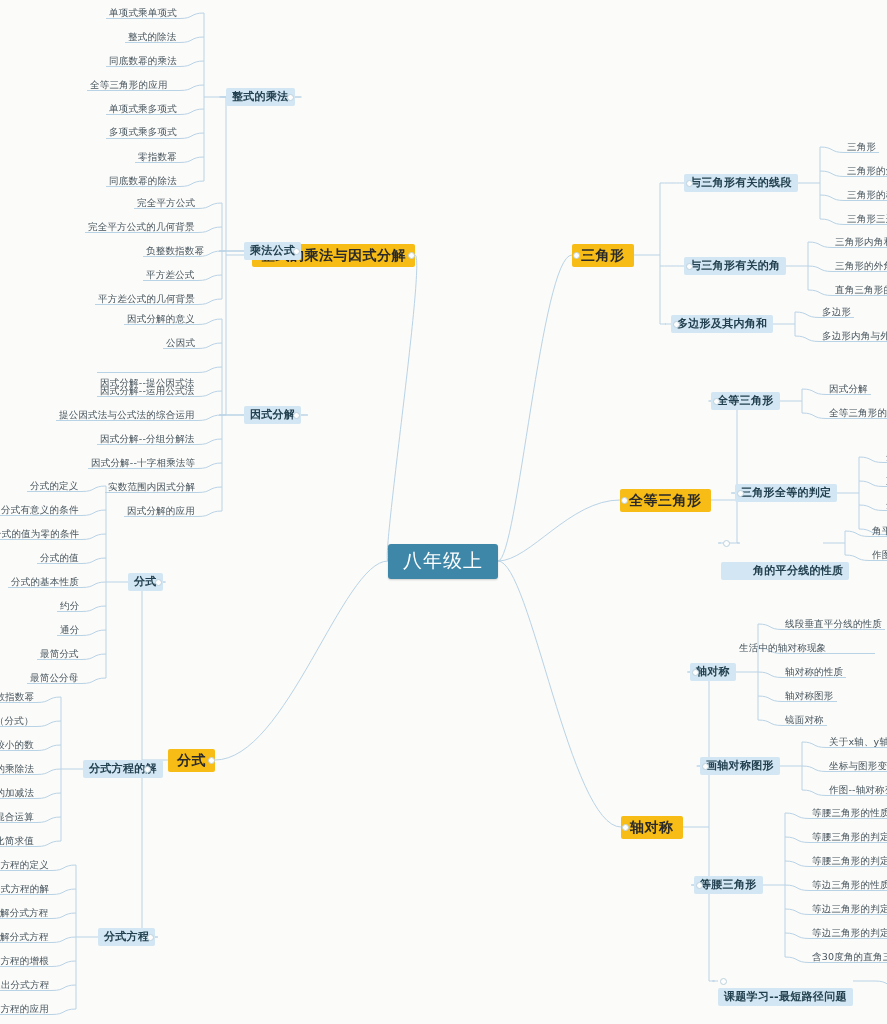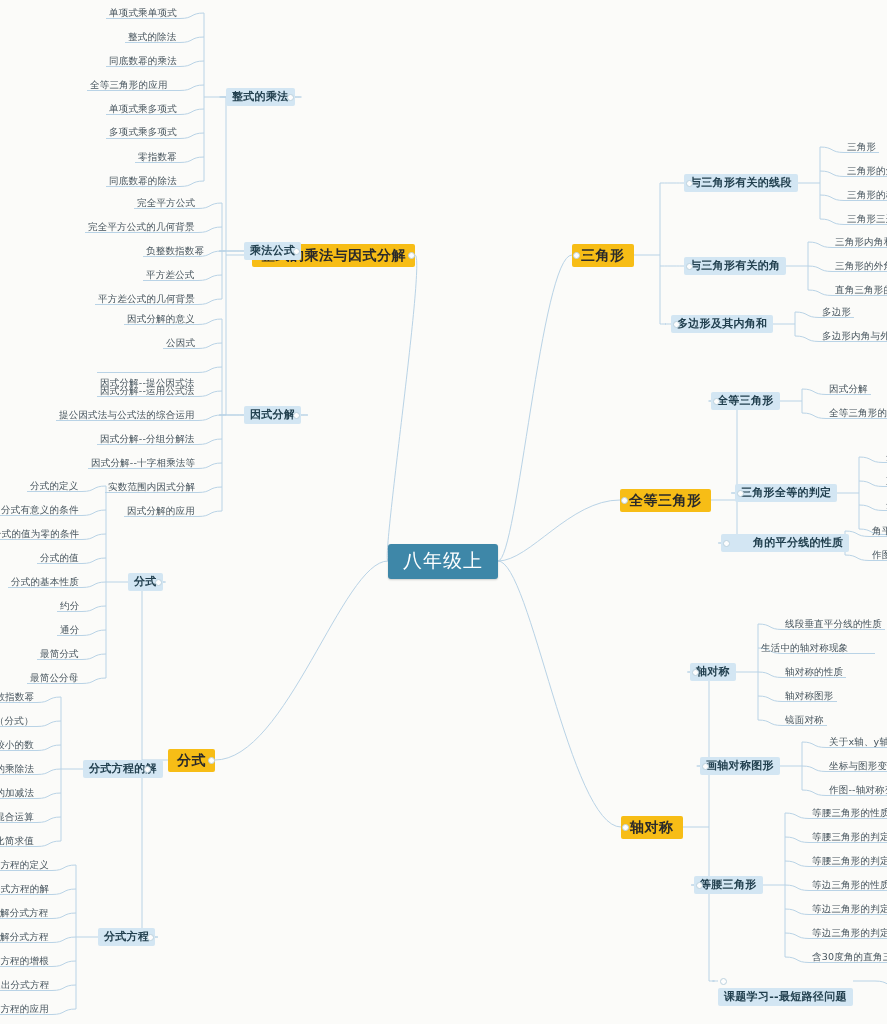--- a/index.html
+++ b/index.html
@@ -344,41 +344,41 @@
       <div class="node leaf" style="left: 832px; top: 236px; visibility: visible;">三角形内角和定理</div>
       <div class="node leaf" style="left: 832px; top: 260px; visibility: visible;">三角形的外角性质</div>
       <div class="node leaf" style="left: 832px; top: 284px; visibility: visible;">直角三角形的性质</div>
       <span class="dot" style="left: 673px; top: 321px;"></span>
       <div class="node leaf" style="left: 819px; top: 306px; visibility: visible;">多边形</div>
       <div class="node leaf" style="left: 819px; top: 330px; visibility: visible;">多边形内角与外角</div>
       <div class="node lvl1" style="left: 620px; top: 489px; visibility: visible;">全等三角形</div>
       <span class="dot" style="left: 621px; top: 497px;"></span>
       <div class="node lvl2" style="left: 711px; top: 392px; visibility: visible;">全等三角形</div>
       <div class="node lvl2" style="left: 735px; top: 484px; visibility: visible;">三角形全等的判定</div>
-      <div class="node lvl2" style="left: 721px; top: 534px; visibility: visible; padding-left: 32px;">角的平分线的性质</div>
+      <div class="node lvl2" style="left: 721px; top: 562px; visibility: visible; padding-left: 32px;">角的平分线的性质</div>
       <span class="dot" style="left: 713px; top: 398px;"></span>
       <div class="node leaf" style="left: 826px; top: 383px; visibility: visible;">因式分解</div>
       <div class="node leaf" style="left: 826px; top: 407px; visibility: visible;">全等三角形的性质</div>
       <span class="dot" style="left: 737px; top: 490px;"></span>
       <div class="node leaf" style="left: 883px; top: 451px; visibility: visible;">全等三角形的判定</div>
       <div class="node leaf" style="left: 883px; top: 475px; visibility: visible;">直角三角形全等的判定</div>
       <div class="node leaf" style="left: 883px; top: 499px; visibility: visible;">全等三角形的判定与性质</div>
       <div class="node leaf" style="left: 883px; top: 523px; visibility: visible;">全等三角形的应用</div>
       <span class="dot" style="left: 723px; top: 540px;"></span>
       <div class="node leaf" style="left: 869px; top: 525px; visibility: visible;">角平分线的性质</div>
       <div class="node leaf" style="left: 869px; top: 549px; visibility: visible;">作图--尺规作图的定义</div>
       <div class="node lvl1" style="left: 621px; top: 816px; visibility: visible;">轴对称</div>
       <span class="dot" style="left: 622px; top: 824px;"></span>
       <div class="node lvl2" style="left: 690px; top: 663px; visibility: visible;">轴对称</div>
       <div class="node lvl2" style="left: 700px; top: 757px; visibility: visible;">画轴对称图形</div>
       <div class="node lvl2" style="left: 694px; top: 876px; visibility: visible;">等腰三角形</div>
       <div class="node lvl2" style="left: 718px; top: 988px; visibility: visible; text-align: center;">课题学习--最短路径问题</div>
       <span class="dot" style="left: 692px; top: 669px;"></span>
       <div class="node leaf" style="left: 782px; top: 618px; visibility: visible;">线段垂直平分线的性质</div>
-      <div class="node leaf" style="left: 758px; top: 642px; visibility: visible;">生活中的轴对称现象</div>
+      <div class="node leaf" style="left: 736px; top: 642px; visibility: visible;">生活中的轴对称现象</div>
       <div class="node leaf" style="left: 782px; top: 666px; visibility: visible;">轴对称的性质</div>
       <div class="node leaf" style="left: 782px; top: 690px; visibility: visible;">轴对称图形</div>
       <div class="node leaf" style="left: 782px; top: 714px; visibility: visible;">镜面对称</div>
       <span class="dot" style="left: 702px; top: 763px;"></span>
       <div class="node leaf" style="left: 826px; top: 736px; visibility: visible;">关于x轴、y轴对称的点的坐标</div>
       <div class="node leaf" style="left: 826px; top: 760px; visibility: visible;">坐标与图形变化--对称</div>
       <div class="node leaf" style="left: 826px; top: 784px; visibility: visible;">作图--轴对称变换</div>
       <span class="dot" style="left: 696px; top: 882px;"></span>
       <div class="node leaf" style="left: 809px; top: 807px; visibility: visible;">等腰三角形的性质</div>
       <div class="node leaf" style="left: 809px; top: 831px; visibility: visible;">等腰三角形的判定</div>

